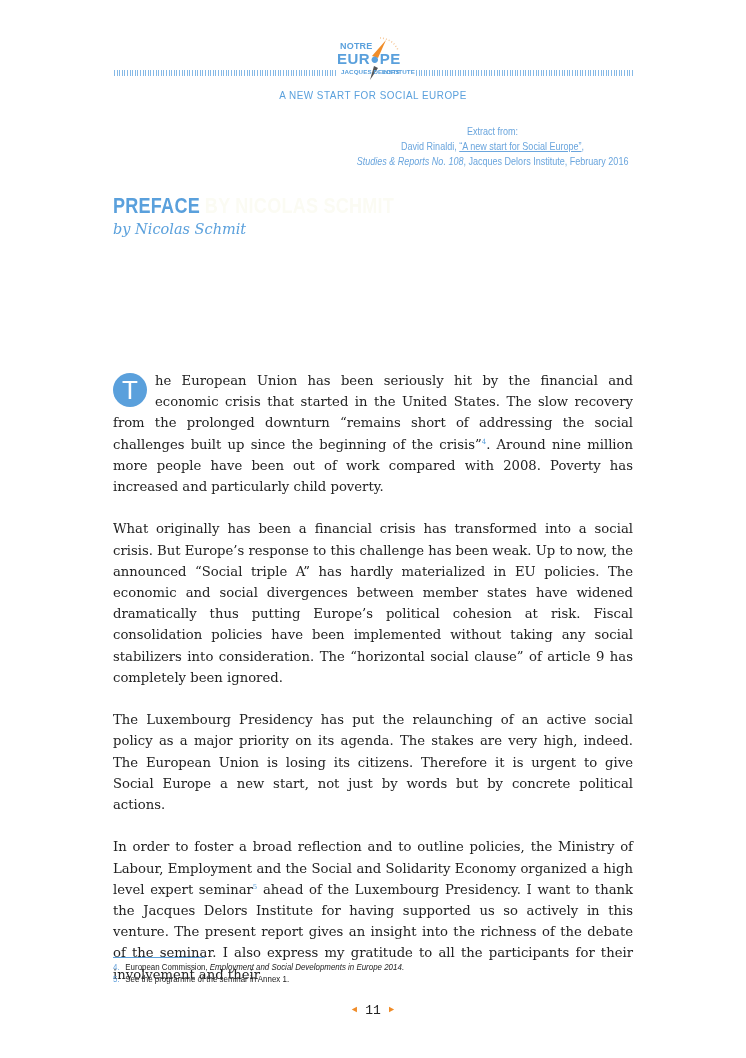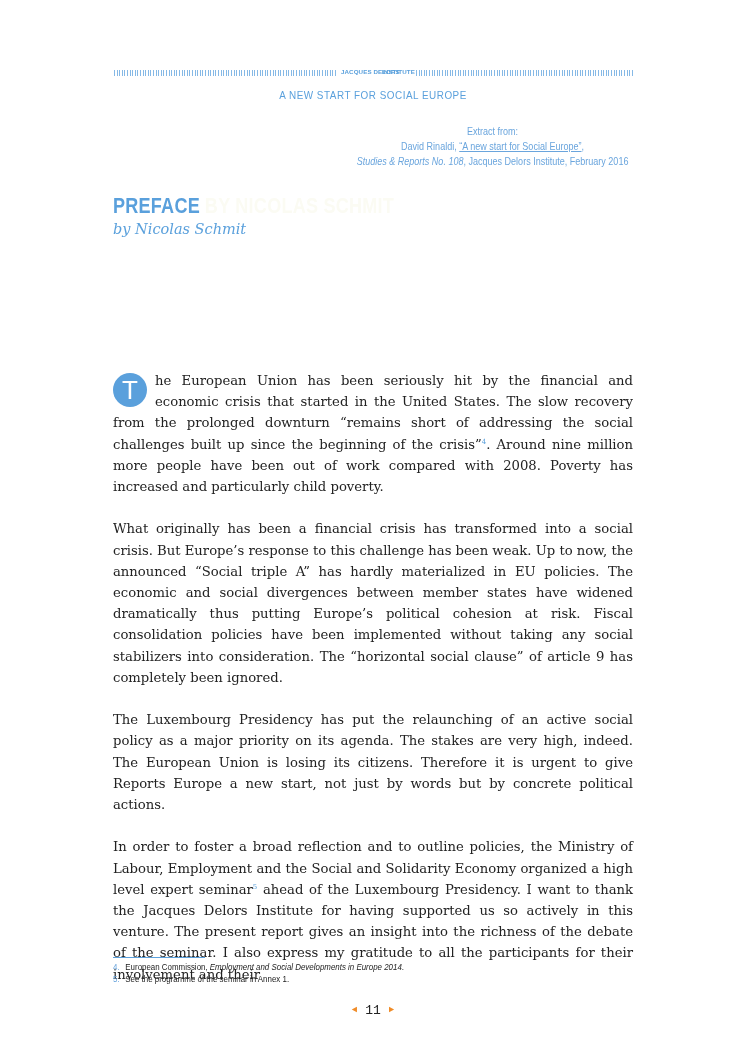--- a/index.html
+++ b/index.html
@@ -40,20 +40,29 @@
   .footnotes .num { color: #6aa5dd; display: inline-block; width: 14px; }
   .footnotes em { font-style: italic; }
 
   .page-num { position: absolute; top: 1003px; left: 0; width: 746px; text-align: center; font-family: Liberation Mono, monospace; font-size: 13px; color: #222; }
   .page-num .arrow { color: #f08c28; font-size: 9px; margin: 0 8px; vertical-align: 2px; }
 </style>
 </head>
 <body>
 
 <div class="header">
+  <div class="logo">
+    <svg class="compass" width="80" height="48">
+      <path d="M38 20 L52 4 L44 22 Z" fill="#f08c28"></path>
+      <path d="M40 30 L36 44 L44 32 Z" fill="#555555"></path>
+      <path d="M46 2 A20 20 0 0 1 64 14" stroke="#f6c89a" stroke-width="1.5" stroke-dasharray="1,2" fill="none"></path>
+    </svg>
+    <span class="notre">NOTRE</span>
+    <span class="europe">EUR●PE</span>
+  </div>
   <div class="stripe left"></div>
   <div class="stripe right"></div>
   <div class="institute">
     <span class="j">JACQUES DELORS</span>
     <span class="i">INSTITUTE</span>
   </div>
   <div class="running-title">A NEW START FOR SOCIAL EUROPE</div>
 </div>
 
 <div class="extract">
@@ -65,21 +74,21 @@
 <div class="preface">
   <span>PREFACE</span><span class="ghost">BY NICOLAS SCHMIT</span>
 </div>
 <div class="byline">by Nicolas Schmit</div>
 
 <div class="body-text">
   <p>
     <span class="dropcap">T</span><span>he European Union has been seriously hit by the financial and economic crisis that started in the United States. The slow recovery from the prolonged downturn “remains short of addressing the social challenges built up since the beginning of the crisis”</span><sup class="fn">4</sup><span>. Around nine million more people have been out of work compared with 2008. Poverty has increased and particularly child poverty.</span>
   </p>
   <p>What originally has been a financial crisis has transformed into a social crisis. But Europe’s response to this challenge has been weak. Up to now, the announced “Social triple A” has hardly materialized in EU policies. The economic and social divergences between member states have widened dramatically thus putting Europe’s political cohesion at risk. Fiscal consolidation policies have been implemented without taking any social stabilizers into consideration. The “horizontal social clause” of article 9 has completely been ignored.</p>
-  <p>The Luxembourg Presidency has put the relaunching of an active social policy as a major priority on its agenda. The stakes are very high, indeed. The European Union is losing its citizens. Therefore it is urgent to give Reports Europe a new start, not just by words but by concrete political actions.</p>
+  <p>The Luxembourg Presidency has put the relaunching of an active social policy as a major priority on its agenda. The stakes are very high, indeed. The European Union is losing its citizens. Therefore it is urgent to give Social Europe a new start, not just by words but by concrete political actions.</p>
   <p>
     <span>In order to foster a broad reflection and to outline policies, the Ministry of Labour, Employment and the Social and Solidarity Economy organized a high level expert seminar</span><sup class="fn">5</sup><span> ahead of the Luxembourg Presidency. I want to thank the Jacques Delors Institute for having supported us so actively in this venture. The present report gives an insight into the richness of the debate of the seminar. I also express my gratitude to all the participants for their involvement and their</span>
   </p>
 </div>
 
 <div class="fn-rule"></div>
 <div class="footnotes">
   <div>
     <span class="num">4.</span><span>European Commission, </span><em>Employment and Social Developments in Europe 2014</em><span>.</span>
   </div>

